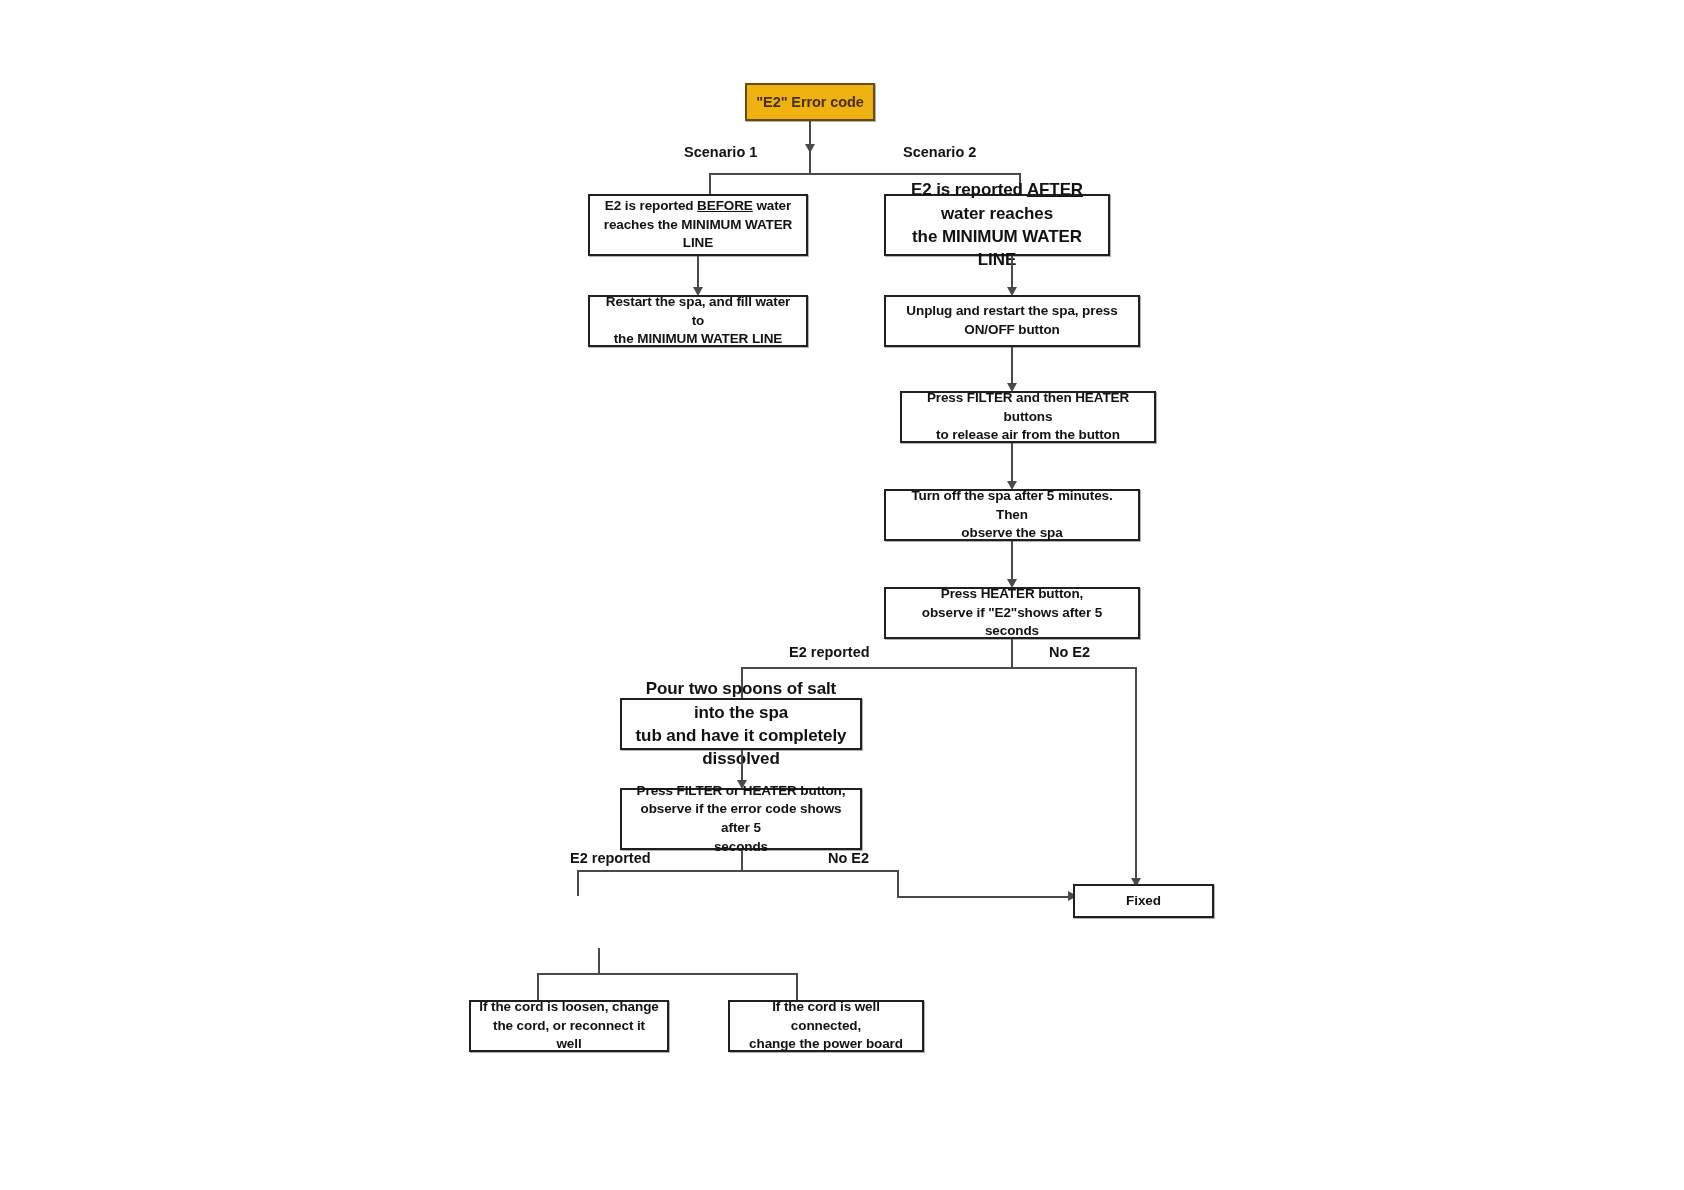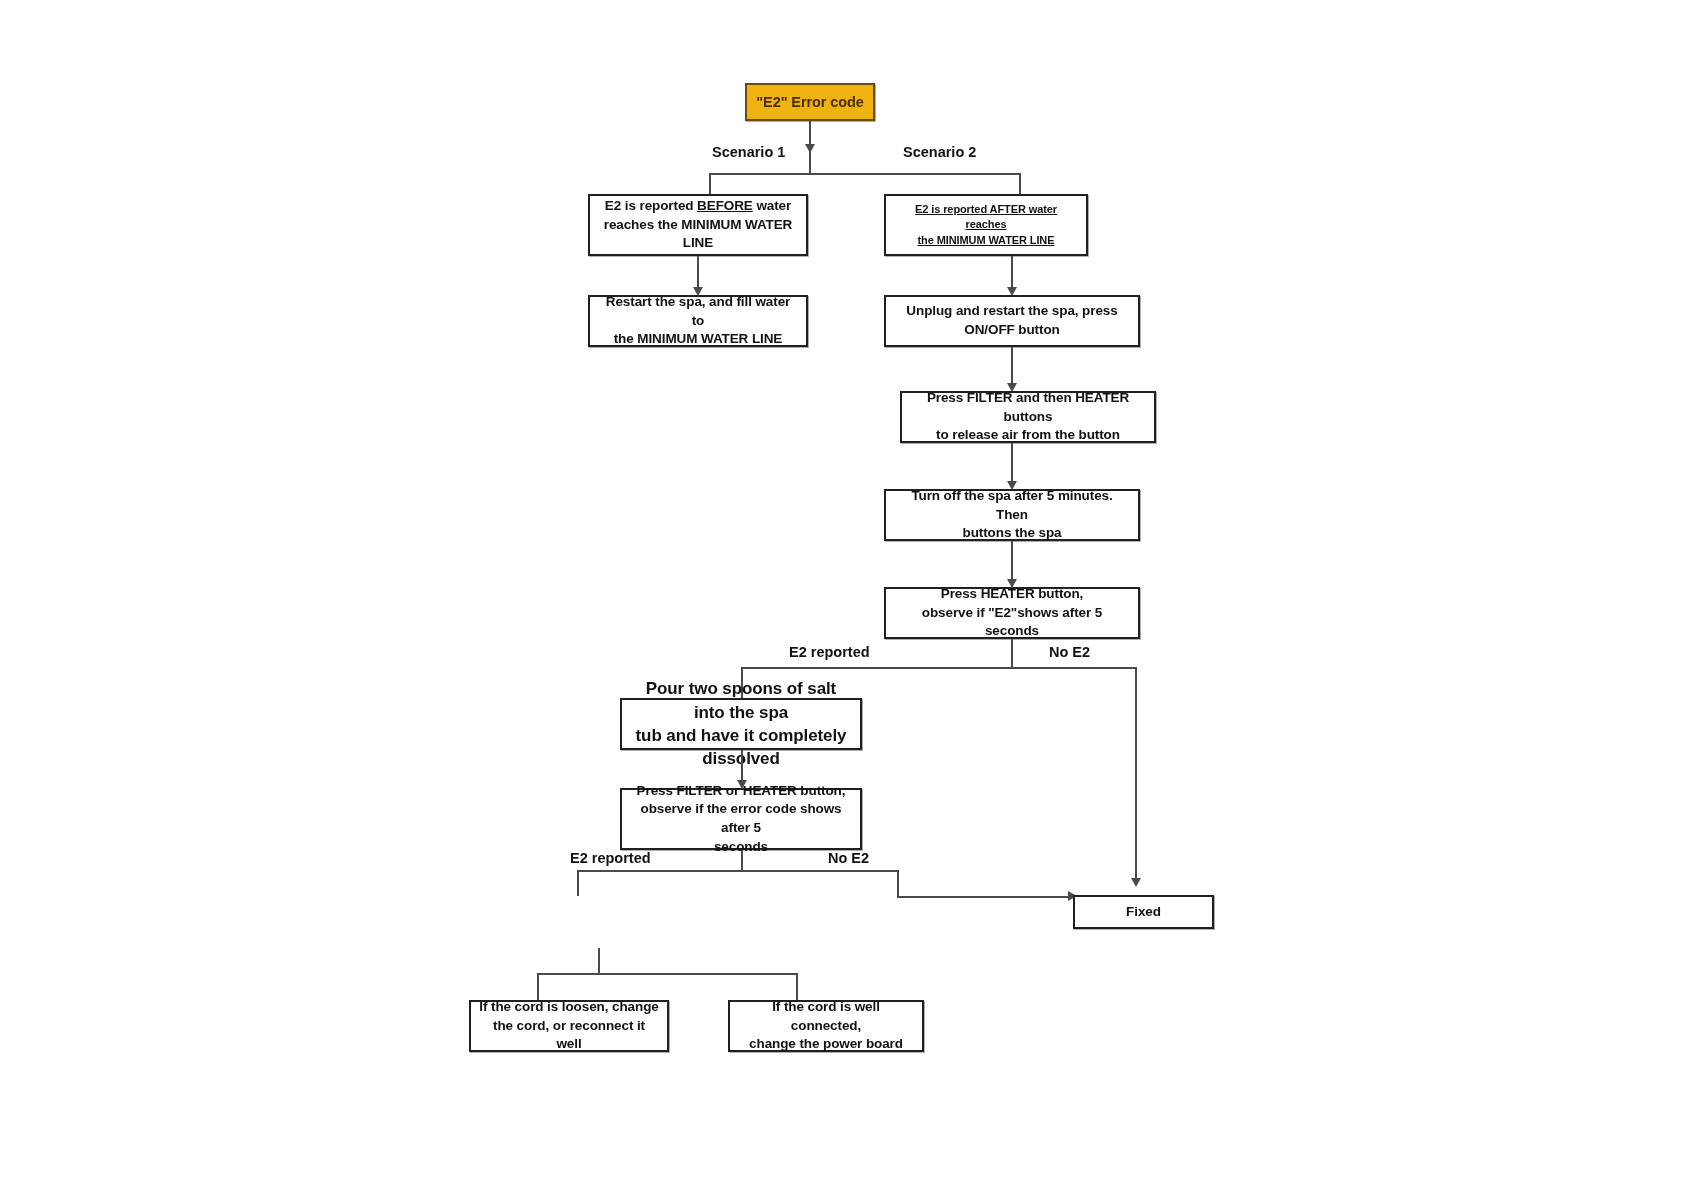--- a/index.html
+++ b/index.html
@@ -80,42 +80,42 @@
   </div>
 
   <div class="ln v" style="left:809px; top:121px; height:32px;"></div>
   <div class="arrow-d" style="left:805px; top:144px;"></div>
   <div class="ln v" style="left:809px; top:152px; height:22px;"></div>
 
   <div class="ln h" style="left:709px; top:173px; width:312px;"></div>
   <div class="ln v" style="left:709px; top:173px; height:22px;"></div>
   <div class="ln v" style="left:1019px; top:173px; height:22px;"></div>
 
-  <div class="edge-label" style="left:684px; top:144px;margin-left:28px;">Scenario 1</div>
+  <div class="edge-label" style="left:684px; top:144px;">Scenario 1</div>
   <div class="edge-label" style="left:903px; top:144px;">Scenario 2</div>
 
   <div class="node" style="left:588px; top:194px; width:220px; height:62px; font-size:13.5px;text-align:center;">
     <span class="txt">
       <span>E2 is reported </span><u>BEFORE</u><span> water</span><br>
       <span>reaches the MINIMUM WATER</span><br>
       <span>LINE</span>
     </span>
   </div>
 
   <div class="ln v" style="left:697px; top:256px; height:37px;"></div>
   <div class="arrow-d" style="left:693px; top:287px;"></div>
 
   <div class="node" style="left:588px; top:295px; width:220px; height:52px; font-size:13.5px;">
     <span class="txt">
       <span>Restart the spa, and fill water to</span><br>
       <span>the MINIMUM WATER LINE</span>
     </span>
   </div>
 
-  <div class="node" style="left:884px; top:194px; width:204px; height:62px; font-size:11px;text-decoration:underline;">
+  <div class="node" style="left:884px; top:194px; width:226px; height:62px; font-size:17px;">
     <span class="txt">
       <span>E2 is reported </span><u>AFTER</u><span> water reaches</span><br>
       <span>the MINIMUM WATER LINE</span>
     </span>
   </div>
 
   <div class="ln v" style="left:1011px; top:256px; height:37px;"></div>
   <div class="arrow-d" style="left:1007px; top:287px;"></div>
 
   <div class="node" style="left:884px; top:295px; width:256px; height:52px; font-size:13.5px;">
@@ -134,21 +134,21 @@
       <span>to release air from the button</span>
     </span>
   </div>
 
   <div class="ln v" style="left:1011px; top:443px; height:44px;"></div>
   <div class="arrow-d" style="left:1007px; top:481px;"></div>
 
   <div class="node" style="left:884px; top:489px; width:256px; height:52px; font-size:13.5px;">
     <span class="txt">
       <span>Turn off the spa after 5 minutes. Then</span><br>
-      <span>buttons the spa</span>
+      <span>observe the spa</span>
     </span>
   </div>
 
   <div class="ln v" style="left:1011px; top:541px; height:44px;"></div>
   <div class="arrow-d" style="left:1007px; top:579px;"></div>
 
   <div class="node" style="left:884px; top:587px; width:256px; height:52px; font-size:13.5px;">
     <span class="txt">
       <span>Press HEATER button,</span><br>
       <span>observe if "E2"shows after  5 seconds</span>
@@ -185,21 +185,21 @@
   <div class="ln v" style="left:741px; top:850px; height:21px;"></div>
   <div class="ln h" style="left:577px; top:870px; width:322px;"></div>
   <div class="ln v" style="left:577px; top:870px; height:26px;"></div>
   <div class="ln v" style="left:897px; top:870px; height:28px;"></div>
   <div class="ln h" style="left:897px; top:896px; width:177px;"></div>
   <div class="arrow-r" style="left:1068px; top:891px;"></div>
 
   <div class="edge-label" style="left:570px; top:850px;">E2 reported</div>
   <div class="edge-label" style="left:828px; top:850px;">No E2</div>
 
-  <div class="node" style="left:1073px; top:884px; width:141px; height:34px; font-size:13.5px;margin-top:11px;">
+  <div class="node" style="left:1073px; top:884px; width:141px; height:34px; font-size:13.5px;">
     <span class="txt">Fixed</span>
   </div>
 
 
   <div class="ln v" style="left:598px; top:948px; height:26px;"></div>
   <div class="ln h" style="left:537px; top:973px; width:261px;"></div>
   <div class="ln v" style="left:537px; top:973px; height:29px;"></div>
   <div class="ln v" style="left:796px; top:973px; height:29px;"></div>
 
   <div class="node" style="left:469px; top:1000px; width:200px; height:52px; font-size:13.5px;">

